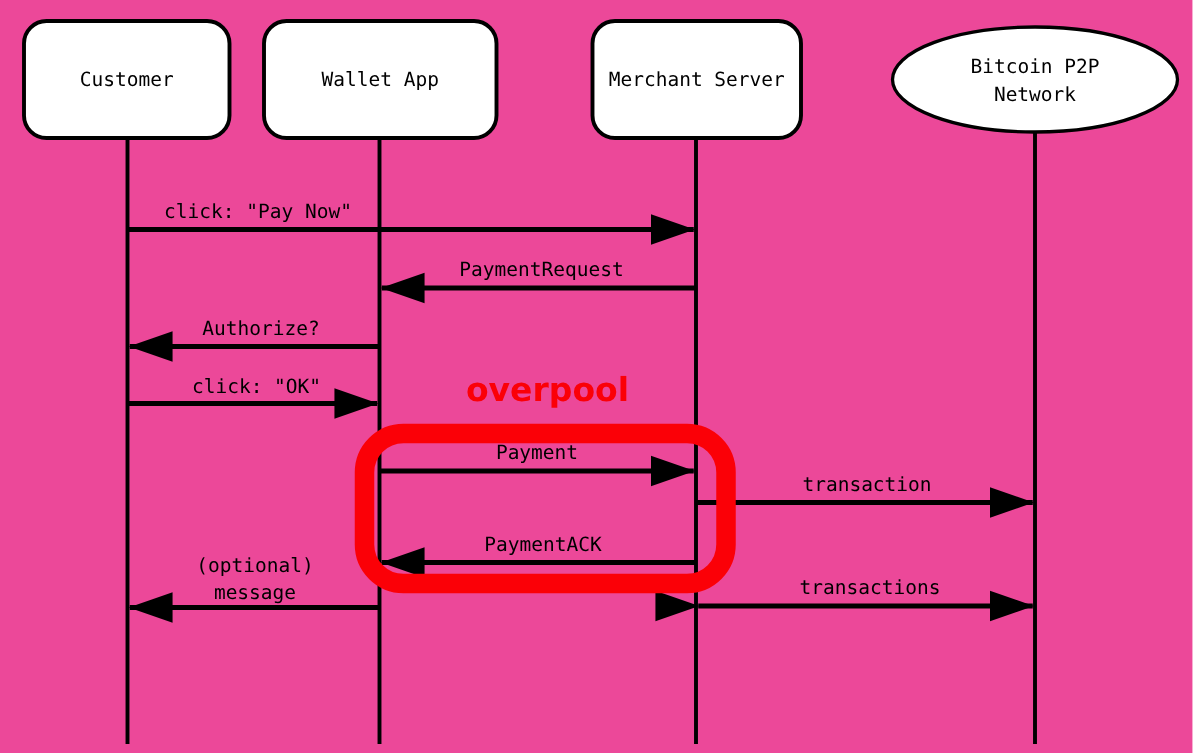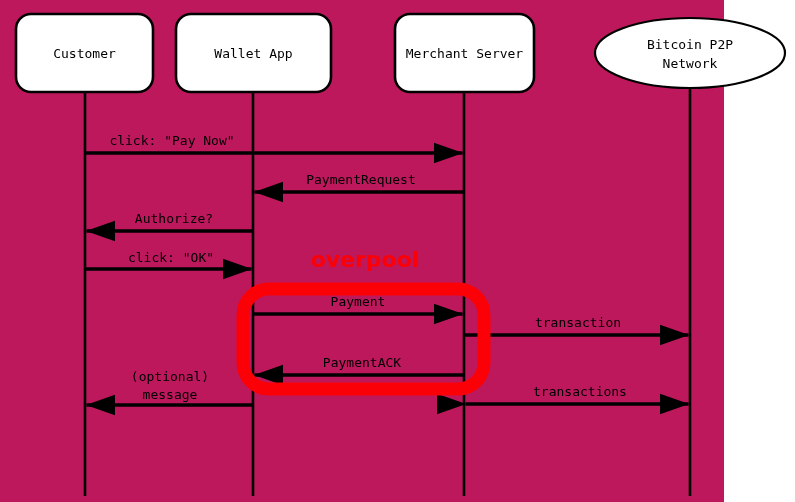--- a/index.html
+++ b/index.html
@@ -9,23 +9,23 @@
     background: #ffffff;
   }
   body {
     width: 795px;
     height: 502px;
     overflow: hidden;
     font-family: "DejaVu Sans Mono", "Liberation Mono", monospace;
   }
   #diagram-root {
     position: relative;
-    width: 724px;
+    width: 795px;
     height: 502px;
-    background: #be185d;
+    background: #ec4899;
   }
   svg#seq-svg {
     display: block;
     width: 795px;
     height: 502px;
   }
   .lifeline-box {
     fill: #ffffff;
     stroke: #000000;
     stroke-width: 2.6;

